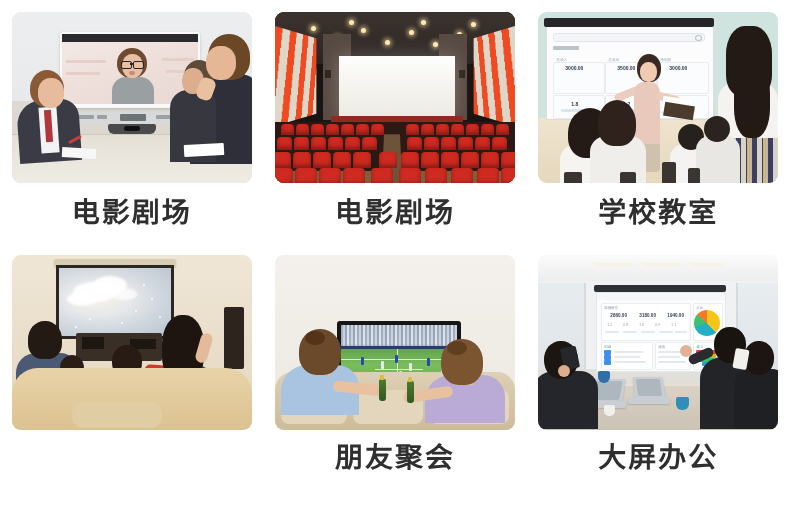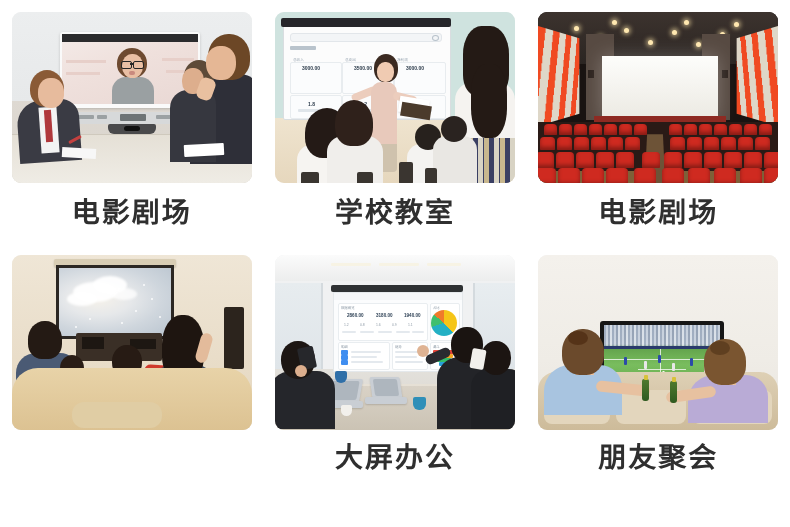--- a/index.html
+++ b/index.html
@@ -267,20 +267,104 @@
           <div class="l paper"></div>
           <div class="l paper2"></div>
           <div class="l pen"></div>
         </div>
       </div>
       <div class="caption" style="color: rgb(47, 47, 47);">电影剧场</div>
     </div>
 
     <div class="card">
       <div class="thumb">
+        <div class="scene s3">
+          <div class="l ceil"></div>
+          <div class="l spot" style="left:36px;top:14px;"></div>
+          <div class="l spot" style="left:60px;top:24px;"></div>
+          <div class="l spot" style="left:86px;top:16px;"></div>
+          <div class="l spot" style="left:110px;top:28px;"></div>
+          <div class="l spot" style="left:134px;top:18px;"></div>
+          <div class="l spot" style="left:158px;top:30px;"></div>
+          <div class="l spot" style="left:182px;top:20px;"></div>
+          <div class="l spot" style="left:206px;top:32px;"></div>
+          <div class="l spot" style="left:22px;top:34px;"></div>
+          <div class="l spot" style="left:74px;top:8px;"></div>
+          <div class="l spot" style="left:146px;top:8px;"></div>
+          <div class="l spot" style="left:196px;top:10px;"></div>
+          <div class="l sideL"></div>
+          <div class="l sideR"></div>
+          <div class="l stripeL"></div>
+          <div class="l stripeR"></div>
+          <div class="l" style="left:50px;top:58px;width:6px;height:8px;background:#2b211c;"></div>
+          <div class="l" style="right:50px;top:58px;width:6px;height:8px;background:#2b211c;"></div>
+          <div class="l screen"></div>
+          <div class="l stage"></div>
+          <div class="l seatblock"></div>
+          <div class="l floor"></div>
+          <div class="l aisle"></div>
+
+          <div class="l seat" style="left:6px;top:112px;width:13px;height:11px;"></div>
+          <div class="l seat" style="left:21px;top:112px;width:13px;height:11px;"></div>
+          <div class="l seat" style="left:36px;top:112px;width:13px;height:11px;"></div>
+          <div class="l seat" style="left:51px;top:112px;width:13px;height:11px;"></div>
+          <div class="l seat" style="left:66px;top:112px;width:13px;height:11px;"></div>
+          <div class="l seat" style="left:81px;top:112px;width:13px;height:11px;"></div>
+          <div class="l seat" style="left:96px;top:112px;width:13px;height:11px;"></div>
+          <div class="l seat" style="left:131px;top:112px;width:13px;height:11px;"></div>
+          <div class="l seat" style="left:146px;top:112px;width:13px;height:11px;"></div>
+          <div class="l seat" style="left:161px;top:112px;width:13px;height:11px;"></div>
+          <div class="l seat" style="left:176px;top:112px;width:13px;height:11px;"></div>
+          <div class="l seat" style="left:191px;top:112px;width:13px;height:11px;"></div>
+          <div class="l seat" style="left:206px;top:112px;width:13px;height:11px;"></div>
+          <div class="l seat" style="left:221px;top:112px;width:13px;height:11px;"></div>
+
+          <div class="l seat" style="left:2px;top:125px;width:15px;height:13px;"></div>
+          <div class="l seat" style="left:19px;top:125px;width:15px;height:13px;"></div>
+          <div class="l seat" style="left:36px;top:125px;width:15px;height:13px;"></div>
+          <div class="l seat" style="left:53px;top:125px;width:15px;height:13px;"></div>
+          <div class="l seat" style="left:70px;top:125px;width:15px;height:13px;"></div>
+          <div class="l seat" style="left:87px;top:125px;width:15px;height:13px;"></div>
+          <div class="l seat" style="left:132px;top:125px;width:15px;height:13px;"></div>
+          <div class="l seat" style="left:149px;top:125px;width:15px;height:13px;"></div>
+          <div class="l seat" style="left:166px;top:125px;width:15px;height:13px;"></div>
+          <div class="l seat" style="left:183px;top:125px;width:15px;height:13px;"></div>
+          <div class="l seat" style="left:200px;top:125px;width:15px;height:13px;"></div>
+          <div class="l seat" style="left:217px;top:125px;width:15px;height:13px;"></div>
+
+          <div class="l seat" style="left:-2px;top:140px;width:18px;height:16px;"></div>
+          <div class="l seat" style="left:18px;top:140px;width:18px;height:16px;"></div>
+          <div class="l seat" style="left:38px;top:140px;width:18px;height:16px;"></div>
+          <div class="l seat" style="left:58px;top:140px;width:18px;height:16px;"></div>
+          <div class="l seat" style="left:78px;top:140px;width:18px;height:16px;"></div>
+          <div class="l seat" style="left:104px;top:140px;width:18px;height:16px;"></div>
+          <div class="l seat" style="left:126px;top:140px;width:18px;height:16px;"></div>
+          <div class="l seat" style="left:146px;top:140px;width:18px;height:16px;"></div>
+          <div class="l seat" style="left:166px;top:140px;width:18px;height:16px;"></div>
+          <div class="l seat" style="left:186px;top:140px;width:18px;height:16px;"></div>
+          <div class="l seat" style="left:206px;top:140px;width:18px;height:16px;"></div>
+          <div class="l seat" style="left:226px;top:140px;width:18px;height:16px;"></div>
+
+          <div class="l seat" style="left:-4px;top:156px;width:22px;height:18px;"></div>
+          <div class="l seat" style="left:20px;top:156px;width:22px;height:18px;"></div>
+          <div class="l seat" style="left:44px;top:156px;width:22px;height:18px;"></div>
+          <div class="l seat" style="left:68px;top:156px;width:22px;height:18px;"></div>
+          <div class="l seat" style="left:96px;top:156px;width:22px;height:18px;"></div>
+          <div class="l seat" style="left:124px;top:156px;width:22px;height:18px;"></div>
+          <div class="l seat" style="left:150px;top:156px;width:22px;height:18px;"></div>
+          <div class="l seat" style="left:176px;top:156px;width:22px;height:18px;"></div>
+          <div class="l seat" style="left:202px;top:156px;width:22px;height:18px;"></div>
+          <div class="l seat" style="left:226px;top:156px;width:22px;height:18px;"></div>
+        </div>
+      </div>
+      <div class="caption" style="color: rgb(47, 47, 47);">电影剧场</div>
+    </div>
+
+    <div class="card">
+      <div class="thumb">
         <div class="scene s2">
           <div class="l board">
             <div class="l srch" style="left:6px;top:12px;width:150px;"></div>
             <div class="l" style="left:148px;top:14px;width:5px;height:4px;border:1px solid #b8c2cb;border-radius:50%;"></div>
             <div class="l sect" style="left:6px;top:25px;"></div>
             <div class="l kpibox" style="left:6px;width:50px;"></div>
             <div class="l kpibox" style="left:58px;width:50px;"></div>
             <div class="l kpibox" style="left:110px;width:50px;"></div>
             <div class="l kpinum" style="left:18px;top:44px;">3000.00</div>
             <div class="l kpinum" style="left:70px;top:44px;">3500.00</div>
@@ -321,104 +405,20 @@
           <div class="l st3h"></div>
           <div class="l st4b"></div>
           <div class="l st4h"></div>
           <div class="l chair" style="left:26px;top:160px;width:18px;height:14px;"></div>
           <div class="l chair" style="left:82px;top:160px;width:16px;height:14px;"></div>
           <div class="l chair" style="left:124px;top:150px;width:14px;height:22px;"></div>
           <div class="l chair" style="left:150px;top:156px;width:12px;height:18px;"></div>
         </div>
       </div>
       <div class="caption" style="color: rgb(47, 47, 47);">学校教室</div>
-    </div>
-
-    <div class="card">
-      <div class="thumb">
-        <div class="scene s3">
-          <div class="l ceil"></div>
-          <div class="l spot" style="left:36px;top:14px;"></div>
-          <div class="l spot" style="left:60px;top:24px;"></div>
-          <div class="l spot" style="left:86px;top:16px;"></div>
-          <div class="l spot" style="left:110px;top:28px;"></div>
-          <div class="l spot" style="left:134px;top:18px;"></div>
-          <div class="l spot" style="left:158px;top:30px;"></div>
-          <div class="l spot" style="left:182px;top:20px;"></div>
-          <div class="l spot" style="left:206px;top:32px;"></div>
-          <div class="l spot" style="left:22px;top:34px;"></div>
-          <div class="l spot" style="left:74px;top:8px;"></div>
-          <div class="l spot" style="left:146px;top:8px;"></div>
-          <div class="l spot" style="left:196px;top:10px;"></div>
-          <div class="l sideL"></div>
-          <div class="l sideR"></div>
-          <div class="l stripeL"></div>
-          <div class="l stripeR"></div>
-          <div class="l" style="left:50px;top:58px;width:6px;height:8px;background:#2b211c;"></div>
-          <div class="l" style="right:50px;top:58px;width:6px;height:8px;background:#2b211c;"></div>
-          <div class="l screen"></div>
-          <div class="l stage"></div>
-          <div class="l seatblock"></div>
-          <div class="l floor"></div>
-          <div class="l aisle"></div>
-
-          <div class="l seat" style="left:6px;top:112px;width:13px;height:11px;"></div>
-          <div class="l seat" style="left:21px;top:112px;width:13px;height:11px;"></div>
-          <div class="l seat" style="left:36px;top:112px;width:13px;height:11px;"></div>
-          <div class="l seat" style="left:51px;top:112px;width:13px;height:11px;"></div>
-          <div class="l seat" style="left:66px;top:112px;width:13px;height:11px;"></div>
-          <div class="l seat" style="left:81px;top:112px;width:13px;height:11px;"></div>
-          <div class="l seat" style="left:96px;top:112px;width:13px;height:11px;"></div>
-          <div class="l seat" style="left:131px;top:112px;width:13px;height:11px;"></div>
-          <div class="l seat" style="left:146px;top:112px;width:13px;height:11px;"></div>
-          <div class="l seat" style="left:161px;top:112px;width:13px;height:11px;"></div>
-          <div class="l seat" style="left:176px;top:112px;width:13px;height:11px;"></div>
-          <div class="l seat" style="left:191px;top:112px;width:13px;height:11px;"></div>
-          <div class="l seat" style="left:206px;top:112px;width:13px;height:11px;"></div>
-          <div class="l seat" style="left:221px;top:112px;width:13px;height:11px;"></div>
-
-          <div class="l seat" style="left:2px;top:125px;width:15px;height:13px;"></div>
-          <div class="l seat" style="left:19px;top:125px;width:15px;height:13px;"></div>
-          <div class="l seat" style="left:36px;top:125px;width:15px;height:13px;"></div>
-          <div class="l seat" style="left:53px;top:125px;width:15px;height:13px;"></div>
-          <div class="l seat" style="left:70px;top:125px;width:15px;height:13px;"></div>
-          <div class="l seat" style="left:87px;top:125px;width:15px;height:13px;"></div>
-          <div class="l seat" style="left:132px;top:125px;width:15px;height:13px;"></div>
-          <div class="l seat" style="left:149px;top:125px;width:15px;height:13px;"></div>
-          <div class="l seat" style="left:166px;top:125px;width:15px;height:13px;"></div>
-          <div class="l seat" style="left:183px;top:125px;width:15px;height:13px;"></div>
-          <div class="l seat" style="left:200px;top:125px;width:15px;height:13px;"></div>
-          <div class="l seat" style="left:217px;top:125px;width:15px;height:13px;"></div>
-
-          <div class="l seat" style="left:-2px;top:140px;width:18px;height:16px;"></div>
-          <div class="l seat" style="left:18px;top:140px;width:18px;height:16px;"></div>
-          <div class="l seat" style="left:38px;top:140px;width:18px;height:16px;"></div>
-          <div class="l seat" style="left:58px;top:140px;width:18px;height:16px;"></div>
-          <div class="l seat" style="left:78px;top:140px;width:18px;height:16px;"></div>
-          <div class="l seat" style="left:104px;top:140px;width:18px;height:16px;"></div>
-          <div class="l seat" style="left:126px;top:140px;width:18px;height:16px;"></div>
-          <div class="l seat" style="left:146px;top:140px;width:18px;height:16px;"></div>
-          <div class="l seat" style="left:166px;top:140px;width:18px;height:16px;"></div>
-          <div class="l seat" style="left:186px;top:140px;width:18px;height:16px;"></div>
-          <div class="l seat" style="left:206px;top:140px;width:18px;height:16px;"></div>
-          <div class="l seat" style="left:226px;top:140px;width:18px;height:16px;"></div>
-
-          <div class="l seat" style="left:-4px;top:156px;width:22px;height:18px;"></div>
-          <div class="l seat" style="left:20px;top:156px;width:22px;height:18px;"></div>
-          <div class="l seat" style="left:44px;top:156px;width:22px;height:18px;"></div>
-          <div class="l seat" style="left:68px;top:156px;width:22px;height:18px;"></div>
-          <div class="l seat" style="left:96px;top:156px;width:22px;height:18px;"></div>
-          <div class="l seat" style="left:124px;top:156px;width:22px;height:18px;"></div>
-          <div class="l seat" style="left:150px;top:156px;width:22px;height:18px;"></div>
-          <div class="l seat" style="left:176px;top:156px;width:22px;height:18px;"></div>
-          <div class="l seat" style="left:202px;top:156px;width:22px;height:18px;"></div>
-          <div class="l seat" style="left:226px;top:156px;width:22px;height:18px;"></div>
-        </div>
-      </div>
-      <div class="caption" style="color: rgb(47, 47, 47);">电影剧场</div>
     </div>
 
     <div class="card row2">
       <div class="thumb">
         <div class="scene s4">
           <div class="l valance"></div>
           <div class="l scrframe"></div>
           <div class="l scr">
             <div class="l cloud" style="left:14px;top:14px;width:44px;height:20px;"></div>
             <div class="l cloud" style="left:34px;top:8px;width:34px;height:18px;"></div>
@@ -445,20 +445,62 @@
           <div class="l ph4"></div>
           <div class="l arm"></div>
           <div class="l pb3"></div>
           <div class="l ph3"></div>
           <div class="l pb2"></div>
           <div class="l ph2"></div>
           <div class="l sofa"></div>
           <div class="l" style="left:60px;bottom:2px;width:90px;height:26px;background:#e0cda4;border-radius:12px;"></div>
         </div>
       </div>
+    </div>
+
+    <div class="card row2">
+      <div class="thumb">
+        <div class="scene s5">
+          <div class="l tvb"></div>
+          <div class="l tvsc">
+            <div class="l crowd"></div>
+            <div class="l stripe"></div>
+            <div class="l pitchline" style="left:0;top:34px;width:116px;height:1px;"></div>
+            <div class="l pitchline" style="left:56px;top:24px;width:1px;height:40px;"></div>
+            <div class="l pitchline" style="left:34px;top:44px;width:48px;height:1px;"></div>
+            <div class="l player" style="left:20px;top:32px;background:#2b4aa8;"></div>
+            <div class="l player" style="left:40px;top:36px;background:#e8e8e8;"></div>
+            <div class="l player" style="left:54px;top:30px;background:#2b4aa8;"></div>
+            <div class="l player" style="left:68px;top:38px;background:#e8e8e8;"></div>
+            <div class="l player" style="left:86px;top:33px;background:#2b4aa8;"></div>
+            <div class="l player" style="left:100px;top:40px;background:#e8e8e8;"></div>
+            <div class="l" style="left:58px;top:46px;width:3px;height:3px;border-radius:50%;background:#fff;"></div>
+          </div>
+          <div class="l tvstand"></div>
+          <div class="l couch"></div>
+          <div class="l cush" style="left:6px;width:66px;"></div>
+          <div class="l cush" style="left:78px;width:70px;"></div>
+          <div class="l cush" style="left:154px;width:80px;"></div>
+          <div class="l m1b"></div>
+          <div class="l m1neck"></div>
+          <div class="l m1h"></div>
+          <div class="l" style="left:30px;top:76px;width:20px;height:14px;border-radius:50%;background:#553318;"></div>
+          <div class="l m2b"></div>
+          <div class="l m2neck"></div>
+          <div class="l m2h"></div>
+          <div class="l" style="left:172px;top:86px;width:20px;height:14px;border-radius:50%;background:#5f3f20;"></div>
+          <div class="l armr" style="left:58px;top:128px;width:54px;transform:rotate(6deg);"></div>
+          <div class="l armr" style="left:128px;top:134px;width:50px;transform:rotate(-8deg);"></div>
+          <div class="l bottle" style="left:104px;top:124px;"></div>
+          <div class="l btlcap" style="left:105.5px;top:120px;"></div>
+          <div class="l bottle" style="left:132px;top:126px;"></div>
+          <div class="l btlcap" style="left:133.5px;top:122px;"></div>
+        </div>
+      </div>
+      <div class="caption" style="color: rgb(47, 47, 47);">朋友聚会</div>
     </div>
 
     <div class="card row2">
       <div class="thumb">
         <div class="scene s6">
           <div class="l ceiling"></div>
           <div class="l ceilstrip" style="left:56px;top:8px;width:40px;"></div>
           <div class="l ceilstrip" style="left:104px;top:8px;width:40px;"></div>
           <div class="l ceilstrip" style="left:152px;top:8px;width:34px;"></div>
           <div class="l wall"></div>
@@ -528,56 +570,14 @@
           <div class="l e2h"></div>
           <div class="l e2hand"></div>
           <div class="l e3b"></div>
           <div class="l e3h"></div>
           <div class="l tab" style="left:196px;top:94px;width:14px;height:20px;transform:rotate(10deg);background:#f2f0ec;"></div>
         </div>
       </div>
       <div class="caption" style="color: rgb(47, 47, 47);">大屏办公</div>
     </div>
 
-    <div class="card row2">
-      <div class="thumb">
-        <div class="scene s5">
-          <div class="l tvb"></div>
-          <div class="l tvsc">
-            <div class="l crowd"></div>
-            <div class="l stripe"></div>
-            <div class="l pitchline" style="left:0;top:34px;width:116px;height:1px;"></div>
-            <div class="l pitchline" style="left:56px;top:24px;width:1px;height:40px;"></div>
-            <div class="l pitchline" style="left:34px;top:44px;width:48px;height:1px;"></div>
-            <div class="l player" style="left:20px;top:32px;background:#2b4aa8;"></div>
-            <div class="l player" style="left:40px;top:36px;background:#e8e8e8;"></div>
-            <div class="l player" style="left:54px;top:30px;background:#2b4aa8;"></div>
-            <div class="l player" style="left:68px;top:38px;background:#e8e8e8;"></div>
-            <div class="l player" style="left:86px;top:33px;background:#2b4aa8;"></div>
-            <div class="l player" style="left:100px;top:40px;background:#e8e8e8;"></div>
-            <div class="l" style="left:58px;top:46px;width:3px;height:3px;border-radius:50%;background:#fff;"></div>
-          </div>
-          <div class="l tvstand"></div>
-          <div class="l couch"></div>
-          <div class="l cush" style="left:6px;width:66px;"></div>
-          <div class="l cush" style="left:78px;width:70px;"></div>
-          <div class="l cush" style="left:154px;width:80px;"></div>
-          <div class="l m1b"></div>
-          <div class="l m1neck"></div>
-          <div class="l m1h"></div>
-          <div class="l" style="left:30px;top:76px;width:20px;height:14px;border-radius:50%;background:#553318;"></div>
-          <div class="l m2b"></div>
-          <div class="l m2neck"></div>
-          <div class="l m2h"></div>
-          <div class="l" style="left:172px;top:86px;width:20px;height:14px;border-radius:50%;background:#5f3f20;"></div>
-          <div class="l armr" style="left:58px;top:128px;width:54px;transform:rotate(6deg);"></div>
-          <div class="l armr" style="left:128px;top:134px;width:50px;transform:rotate(-8deg);"></div>
-          <div class="l bottle" style="left:104px;top:124px;"></div>
-          <div class="l btlcap" style="left:105.5px;top:120px;"></div>
-          <div class="l bottle" style="left:132px;top:126px;"></div>
-          <div class="l btlcap" style="left:133.5px;top:122px;"></div>
-        </div>
-      </div>
-      <div class="caption" style="color: rgb(47, 47, 47);">朋友聚会</div>
-    </div>
-
   </div>
 </div>
 
 </body></html>

